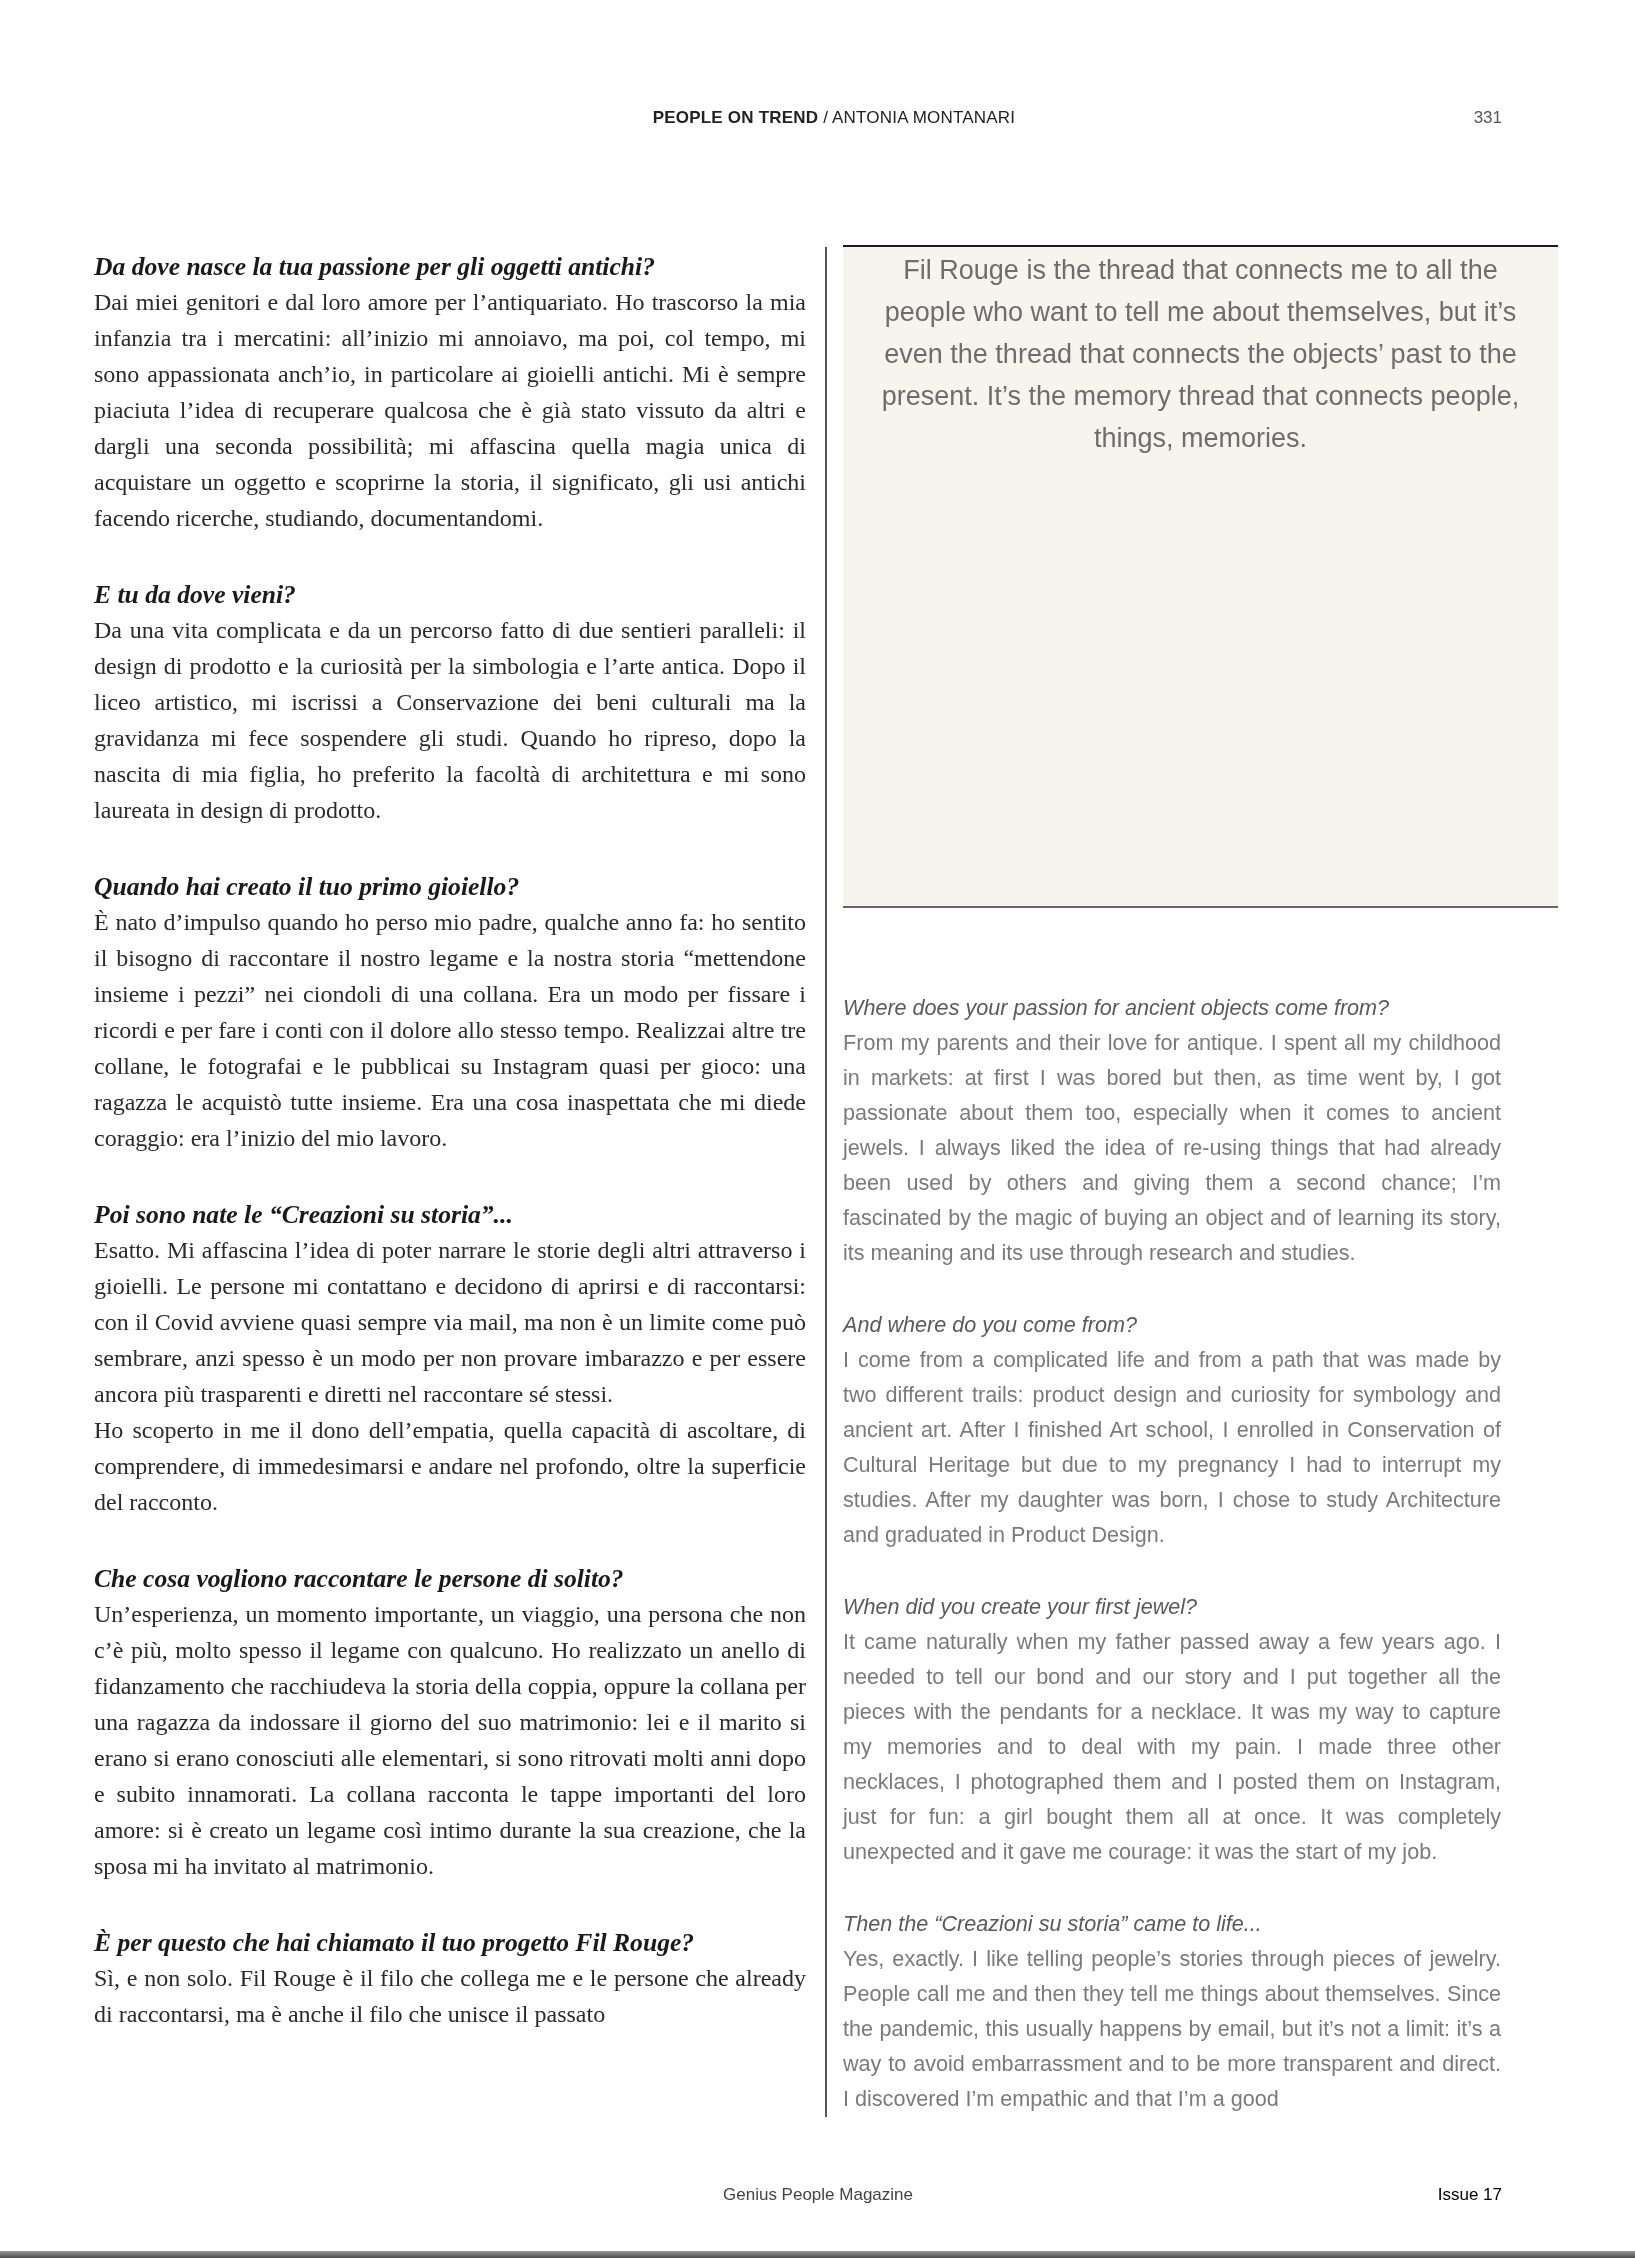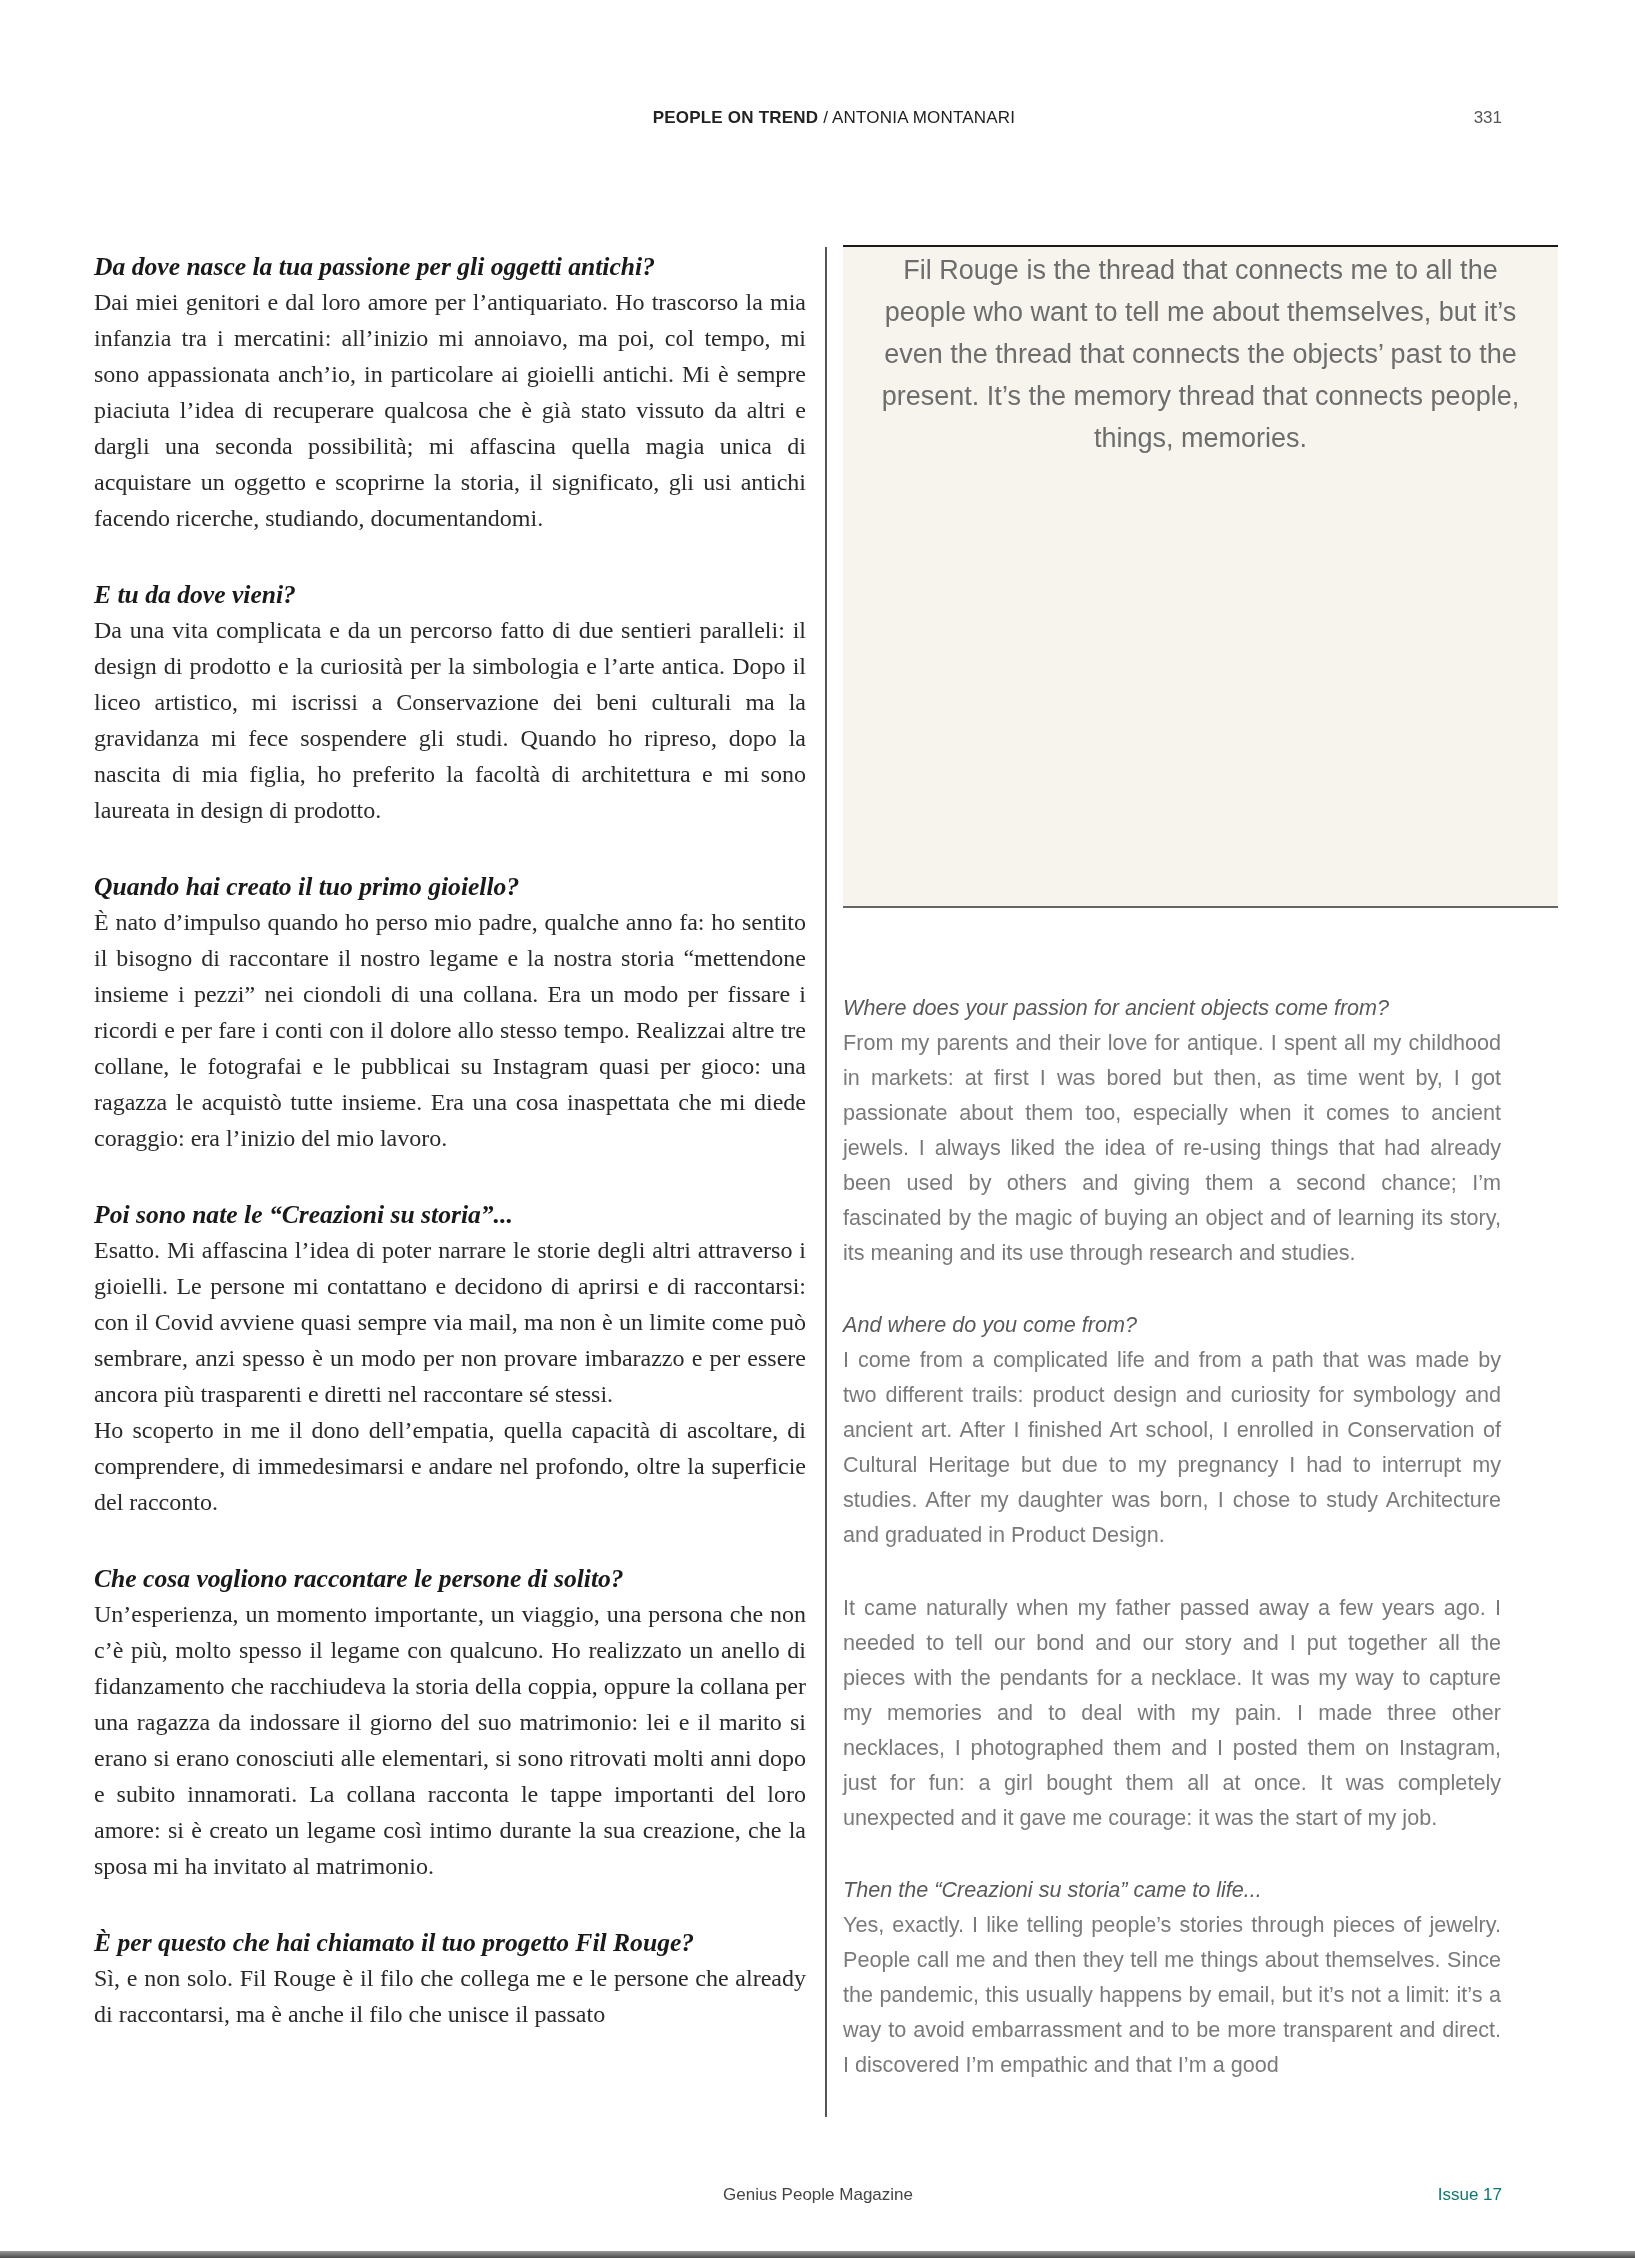--- a/index.html
+++ b/index.html
@@ -55,21 +55,21 @@
   }
   .qa-en .a {
     font-size: 21.6px; line-height: 35px; margin: 0; text-align: justify; color: #7a7a7a;
   }
   .footer-title {
     position: absolute; top: 2185px; left: 0; width: 1636px; text-align: center;
     font-family: "Liberation Sans", sans-serif; font-size: 17px; color: #444;
   }
   .footer-issue {
     position: absolute; top: 2185px; right: 134px;
-    font-family: "Liberation Sans", sans-serif; font-size: 17px; color: #0f766e;
+    font-family: "Liberation Sans", sans-serif; font-size: 17px; color: #000000;
   }
   .scan-edge {
     position: absolute; left: 0; bottom: 0; width: 1636px; height: 7px;
     background: linear-gradient(#9a9a9a, #4a4a4a);
   }
 </style>
 </head>
 <body>
 
 <div class="running-head">
@@ -114,20 +114,21 @@
 <div class="col-right">
   <div class="qa-en">
     <p class="q">Where does your passion for ancient objects come from?</p>
     <p class="a">From my parents and their love for antique. I spent all my childhood in markets: at first I was bored but then, as time went by, I got passionate about them too, especially when it comes to ancient jewels. I always liked the idea of re-using things that had already been used by others and giving them a second chance; I’m fascinated by the magic of buying an object and of learning its story, its meaning and its use through research and studies.</p>
   </div>
   <div class="qa-en">
     <p class="q">And where do you come from?</p>
     <p class="a">I come from a complicated life and from a path that was made by two different trails: product design and curiosity for symbology and ancient art. After I finished Art school, I enrolled in Conservation of Cultural Heritage but due to my pregnancy I had to interrupt my studies. After my daughter was born, I chose to study Architecture and graduated in Product Design.</p>
   </div>
   <div class="qa-en">
+    <p class="q">When did you create your first jewel?</p>
     <p class="a">It came naturally when my father passed away a few years ago. I needed to tell our bond and our story and I put together all the pieces with the pendants for a necklace. It was my way to capture my memories and to deal with my pain. I made three other necklaces, I photographed them and I posted them on Instagram, just for fun: a girl bought them all at once. It was completely unexpected and it gave me courage: it was the start of my job.</p>
   </div>
   <div class="qa-en">
     <p class="q">Then the “Creazioni su storia” came to life...</p>
     <p class="a">Yes, exactly. I like telling people’s stories through pieces of jewelry. People call me and then they tell me things about themselves. Since the pandemic, this usually happens by email, but it’s not a limit: it’s a way to avoid embarrassment and to be more transparent and direct. I discovered I’m empathic and that I’m a good</p>
   </div>
 </div>
 
 <div class="footer-title">Genius People Magazine</div>
 <div class="footer-issue">Issue 17</div>

